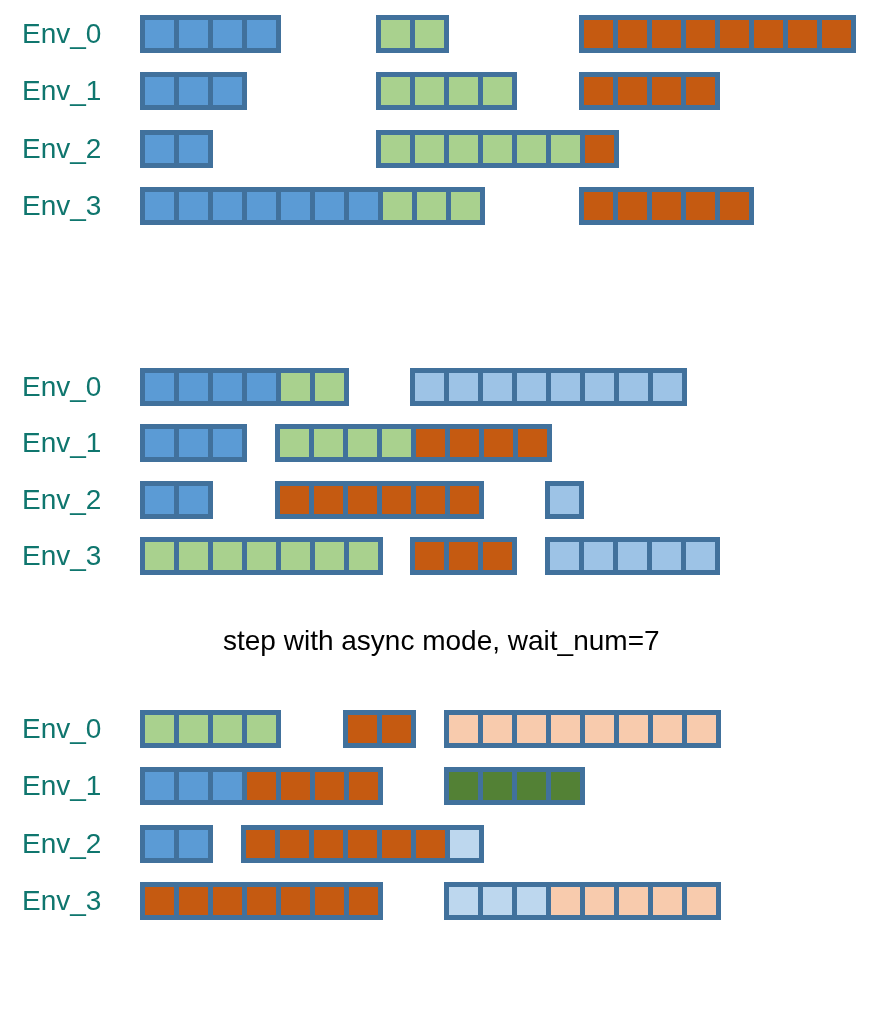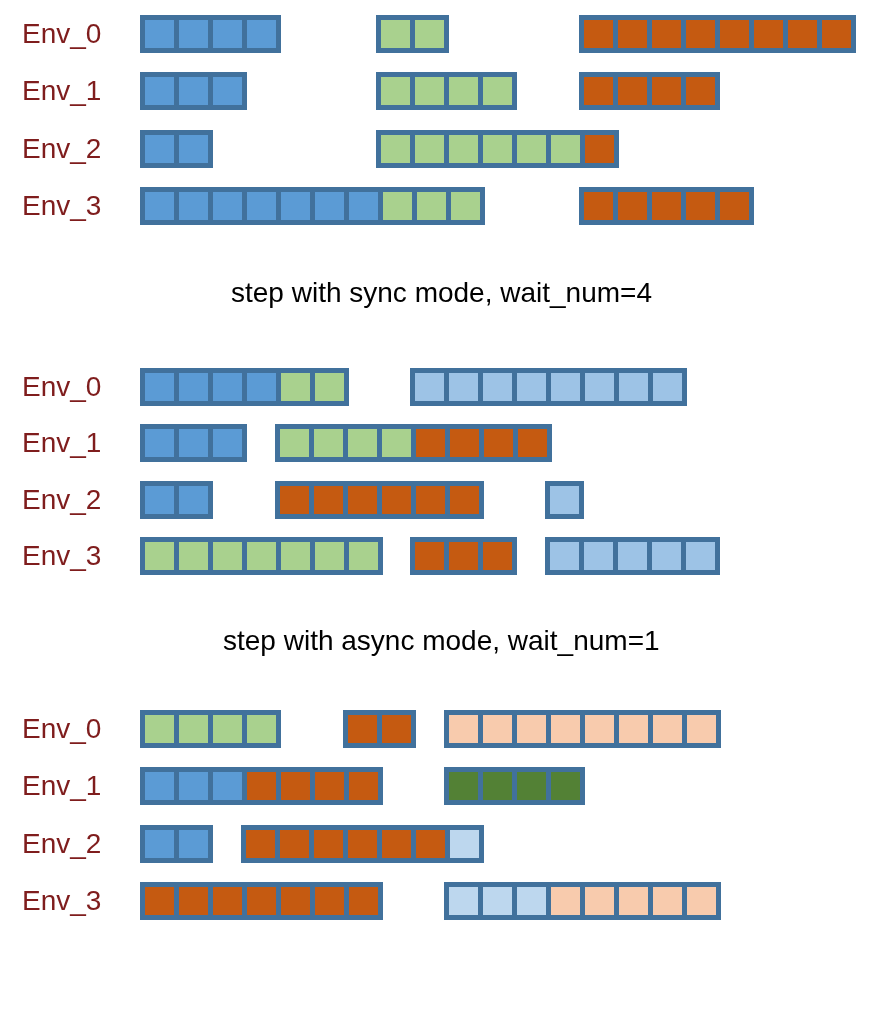--- a/index.html
+++ b/index.html
@@ -15,21 +15,21 @@
     background: #ffffff;
     overflow: hidden;
   }
   .panel { position: absolute; inset: 0; }
   .env-label {
     position: absolute;
     left: 22px;
     height: 38px;
     line-height: 38px;
     font-size: 28px;
-    color: #7f1d1d;
+    color: #0f766e;
     white-space: nowrap;
   }
   .bar {
     position: absolute;
     display: flex;
     gap: 5px;
     padding: 5px;
     height: 28px;
     box-sizing: content-box;
   }
@@ -117,21 +117,20 @@
         <span class="cell" style="background: rgb(169, 209, 142);"></span>
         <span class="cell" style="background: rgb(169, 209, 142);"></span>
       </div>
       <div class="bar" style="left: 579px; top: 187px; background: rgb(65, 113, 156);">
         <span class="cell" style="background: rgb(197, 90, 17);"></span>
         <span class="cell" style="background: rgb(197, 90, 17);"></span>
         <span class="cell" style="background: rgb(197, 90, 17);"></span>
         <span class="cell" style="background: rgb(197, 90, 17);"></span>
         <span class="cell" style="background: rgb(197, 90, 17);"></span>
       </div>
-      <div class="caption" style="left: 231px; top: 276px;">step with sync mode, wait_num=4</div>
     </div>
     <div class="panel">
       <div class="env-label" style="top: 368px;">Env_0</div>
       <div class="bar" style="left: 140px; top: 368px; background: rgb(65, 113, 156);">
         <span class="cell" style="background: rgb(91, 155, 213);"></span>
         <span class="cell" style="background: rgb(91, 155, 213);"></span>
         <span class="cell" style="background: rgb(91, 155, 213);"></span>
         <span class="cell" style="background: rgb(91, 155, 213);"></span>
         <span class="cell" style="background: rgb(169, 209, 142);"></span>
         <span class="cell" style="background: rgb(169, 209, 142);"></span>
@@ -193,21 +192,21 @@
         <span class="cell" style="background: rgb(197, 90, 17);"></span>
         <span class="cell" style="background: rgb(197, 90, 17);"></span>
       </div>
       <div class="bar" style="left: 545px; top: 537px; background: rgb(65, 113, 156);">
         <span class="cell" style="background: rgb(157, 195, 230);"></span>
         <span class="cell" style="background: rgb(157, 195, 230);"></span>
         <span class="cell" style="background: rgb(157, 195, 230);"></span>
         <span class="cell" style="background: rgb(157, 195, 230);"></span>
         <span class="cell" style="background: rgb(157, 195, 230);"></span>
       </div>
-      <div class="caption" style="left: 223px; top: 624px;">step with async mode, wait_num=1</div>
+      <div class="caption" style="left: 223px; top: 624px;">step with async mode, wait_num=7</div>
     </div>
     <div class="panel">
       <div class="env-label" style="top: 710px;">Env_0</div>
       <div class="bar" style="left: 140px; top: 710px; background: rgb(65, 113, 156);">
         <span class="cell" style="background: rgb(169, 209, 142);"></span>
         <span class="cell" style="background: rgb(169, 209, 142);"></span>
         <span class="cell" style="background: rgb(169, 209, 142);"></span>
         <span class="cell" style="background: rgb(169, 209, 142);"></span>
       </div>
       <div class="bar" style="left: 343px; top: 710px; background: rgb(65, 113, 156);">

